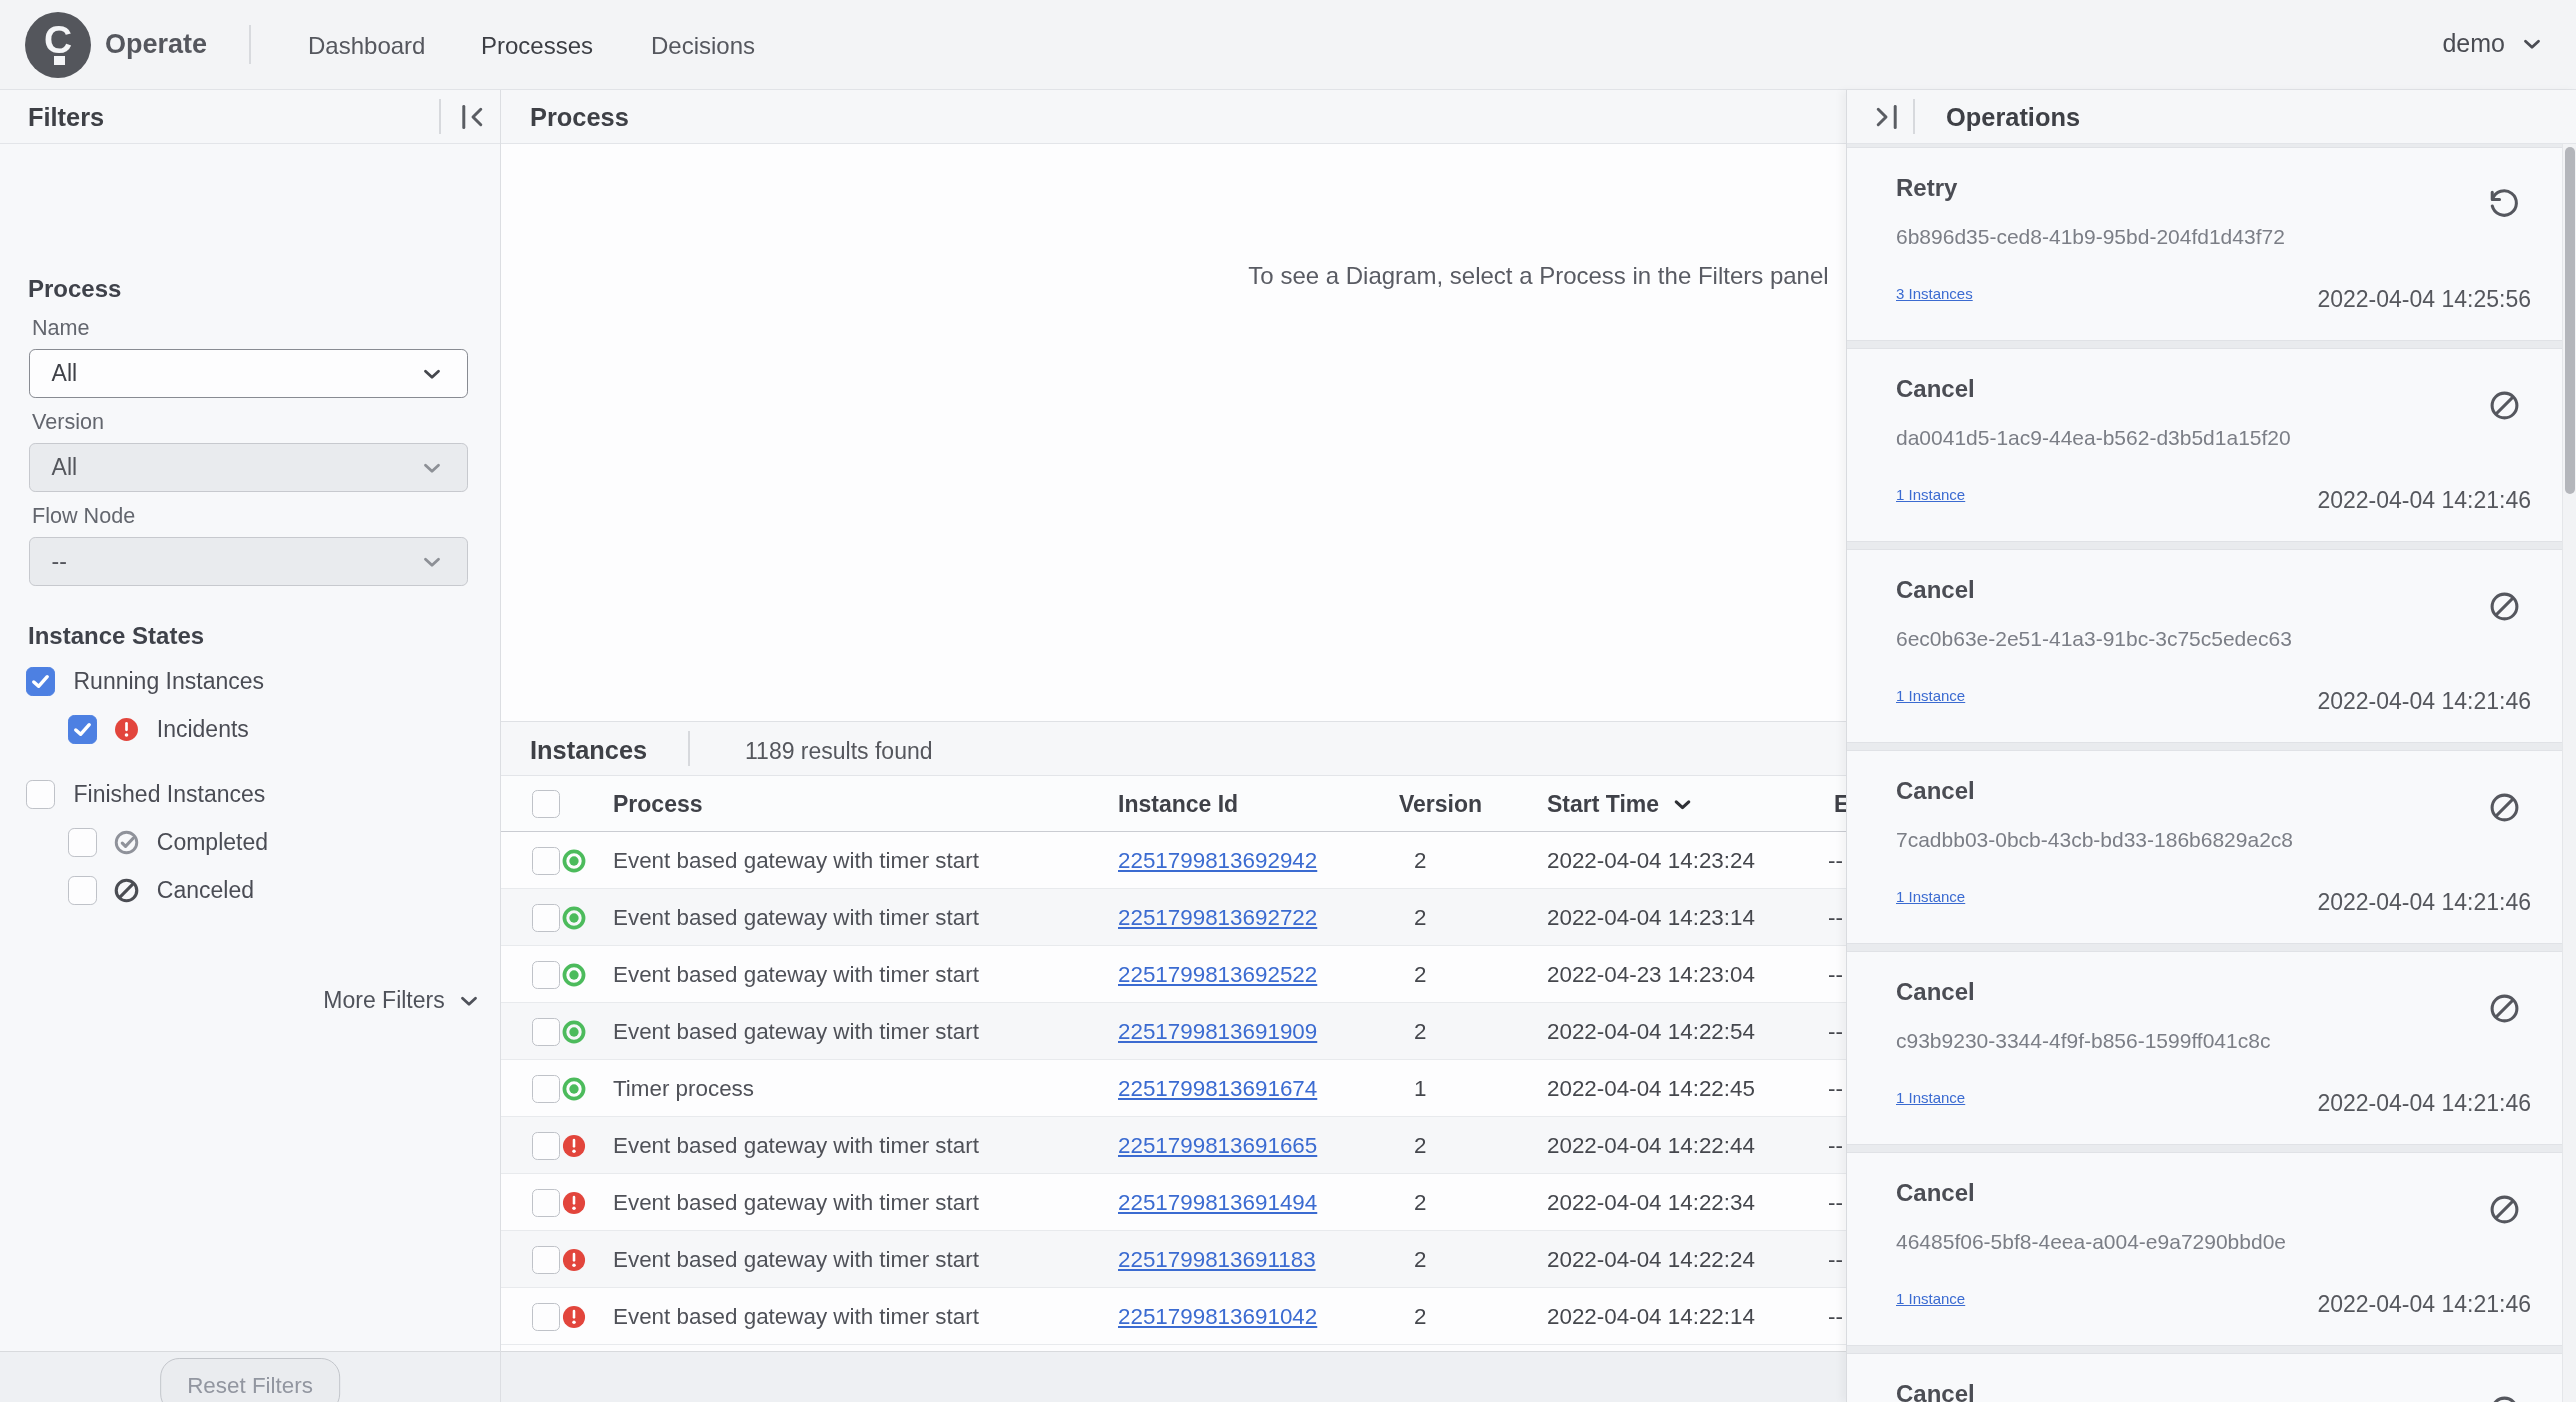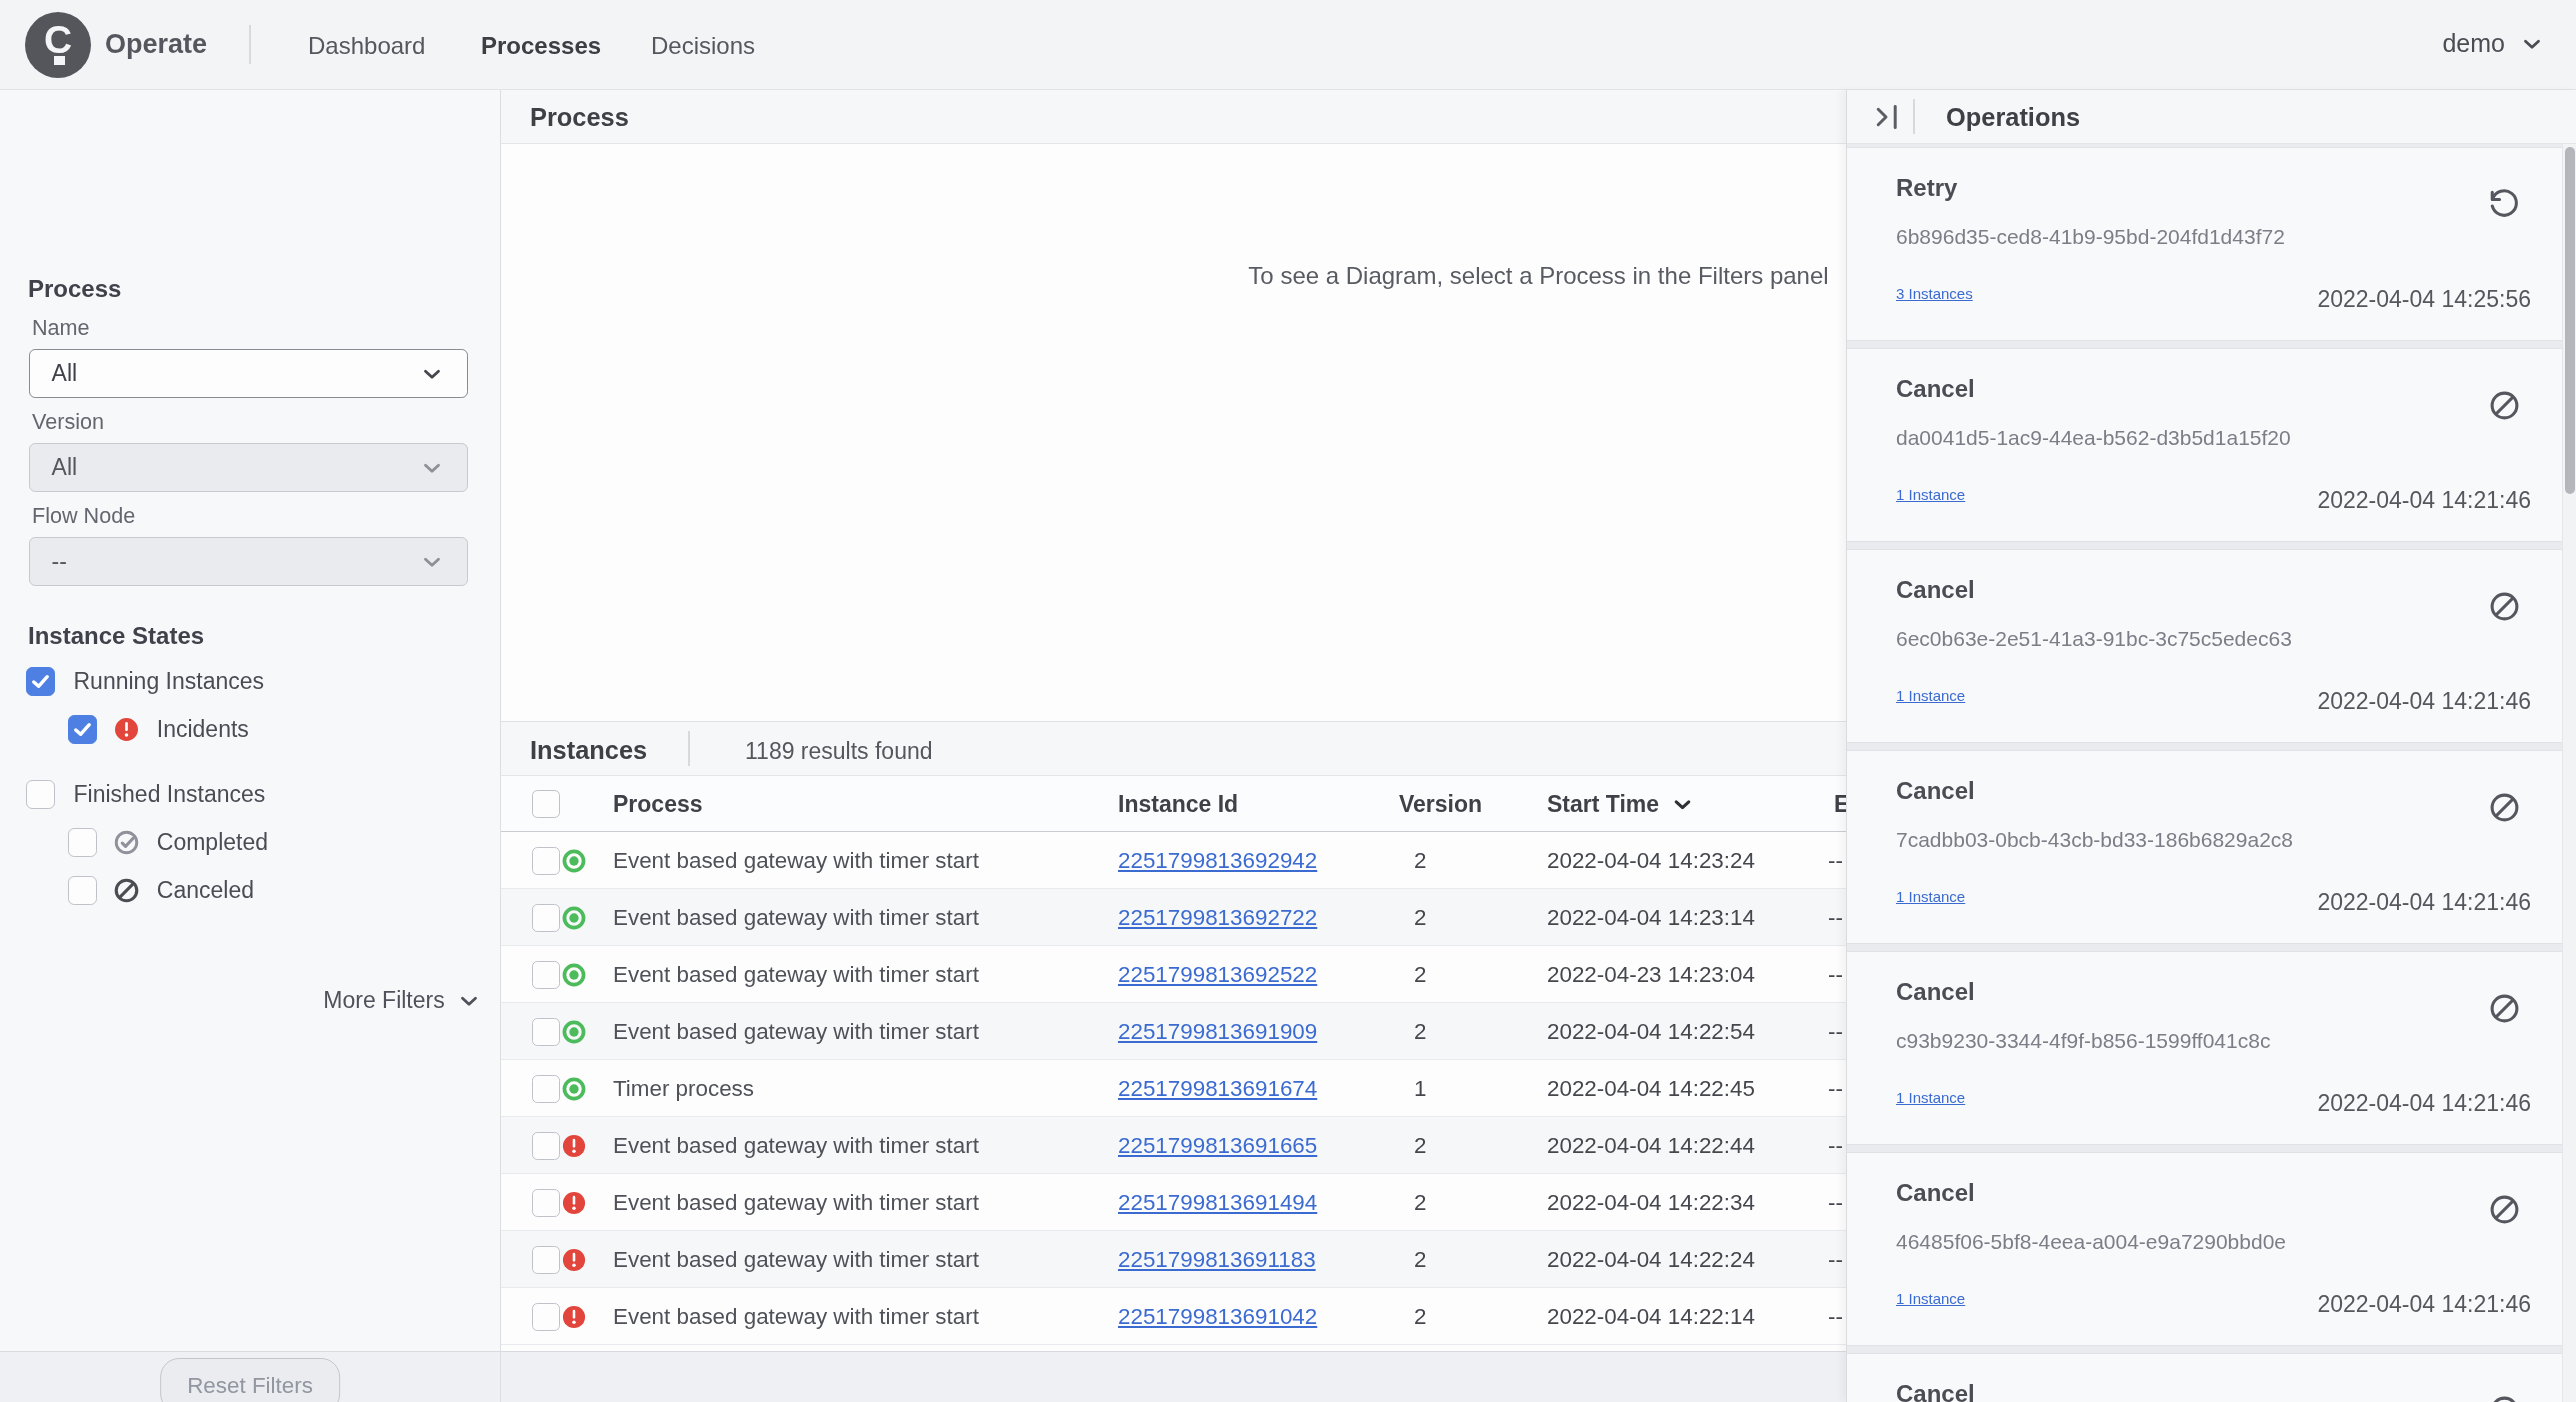--- a/index.html
+++ b/index.html
@@ -14,21 +14,21 @@
   .nav { position: absolute; left: 0; top: 0; width: 2576px; height: 90px;
          background: #f3f4f6; border-bottom: 1.5px solid #e1e3e7; z-index: 40; }
   .logo { position: absolute; left: 25px; top: 11.6px; width: 66px; height: 66px;
           border-radius: 50%; background: #54565c; }
   .logo-c { position: absolute; left: 0; right: 0; top: 6.2px; text-align: center;
             color: #f4f5f7; font-weight: bold; font-size: 39px; }
   .logo-dot { position: absolute; left: 29px; bottom: 12.3px; width: 10.8px; height: 9.2px; background: #f4f5f7; }
   .brand { position: absolute; left: 105px; top: 29px; font-size: 27px; font-weight: 600; color: #55575e; }
   .nav-sep { position: absolute; left: 249px; top: 25px; width: 1.5px; height: 39px; background: #d8dade; }
   .nav-tab { position: absolute; top: 32px; font-size: 24px; color: #55575e; cursor: pointer; text-decoration: none; text-align: center; }
-  .nav-tab.active { font-weight: bold; color: #3c3e44; }
+  .nav-tab.active { font-weight: normal; color: #3c3e44; }
   .nav-user { position: absolute; right: 31px; top: 29px; display: flex; align-items: center; gap: 14px;
               font-size: 25px; color: #4a4c53; cursor: pointer; }
   .chev { width: 26px; height: 26px; stroke: #4a4c53; stroke-width: 2.6; fill: none;
           stroke-linecap: round; stroke-linejoin: round; }
 
   
   .phead { position: absolute; left: 0; top: 0; right: 0; height: 54px;
            background: #f6f7f9; border-bottom: 1.5px solid #e3e5e9; }
   .phead .ptitle { position: absolute; top: 13px; font-size: 25.4px; font-weight: bold; color: #3e4046; }
   .vsep { position: absolute; top: 9.2px; width: 1.5px; height: 35px; background: #d7d9dd; }
@@ -160,20 +160,30 @@
   <a class="nav-tab" style="left:651px">Decisions</a>
   <div class="nav-user">
     <span>demo</span>
     <svg class="chev" viewBox="0 0 24 24">
         <polyline points="6 9.5 12 15 18 9.5"></polyline>
       </svg>
   </div>
 </header>
 
 <aside class="filters">
+  <div class="phead">
+    <span class="ptitle" style="left:28px">Filters</span>
+    <div class="vsep"></div>
+    <div class="icon-btn">
+      <svg viewBox="0 0 24 24">
+          <path d="M5.5 4.5v15"></path>
+          <path d="M17.5 6.5 L12 12 l5.5 5.5"></path>
+        </svg>
+    </div>
+  </div>
 
   <span class="sec-h" style="top:185px">Process</span>
 
   <span class="fld-label" style="top:225px">Name</span>
   <div class="sel" style="top:259px">
     <span>All</span>
     <svg class="chev" viewBox="0 0 24 24">
         <polyline points="6 9.5 12 15 18 9.5"></polyline>
       </svg>
   </div>

